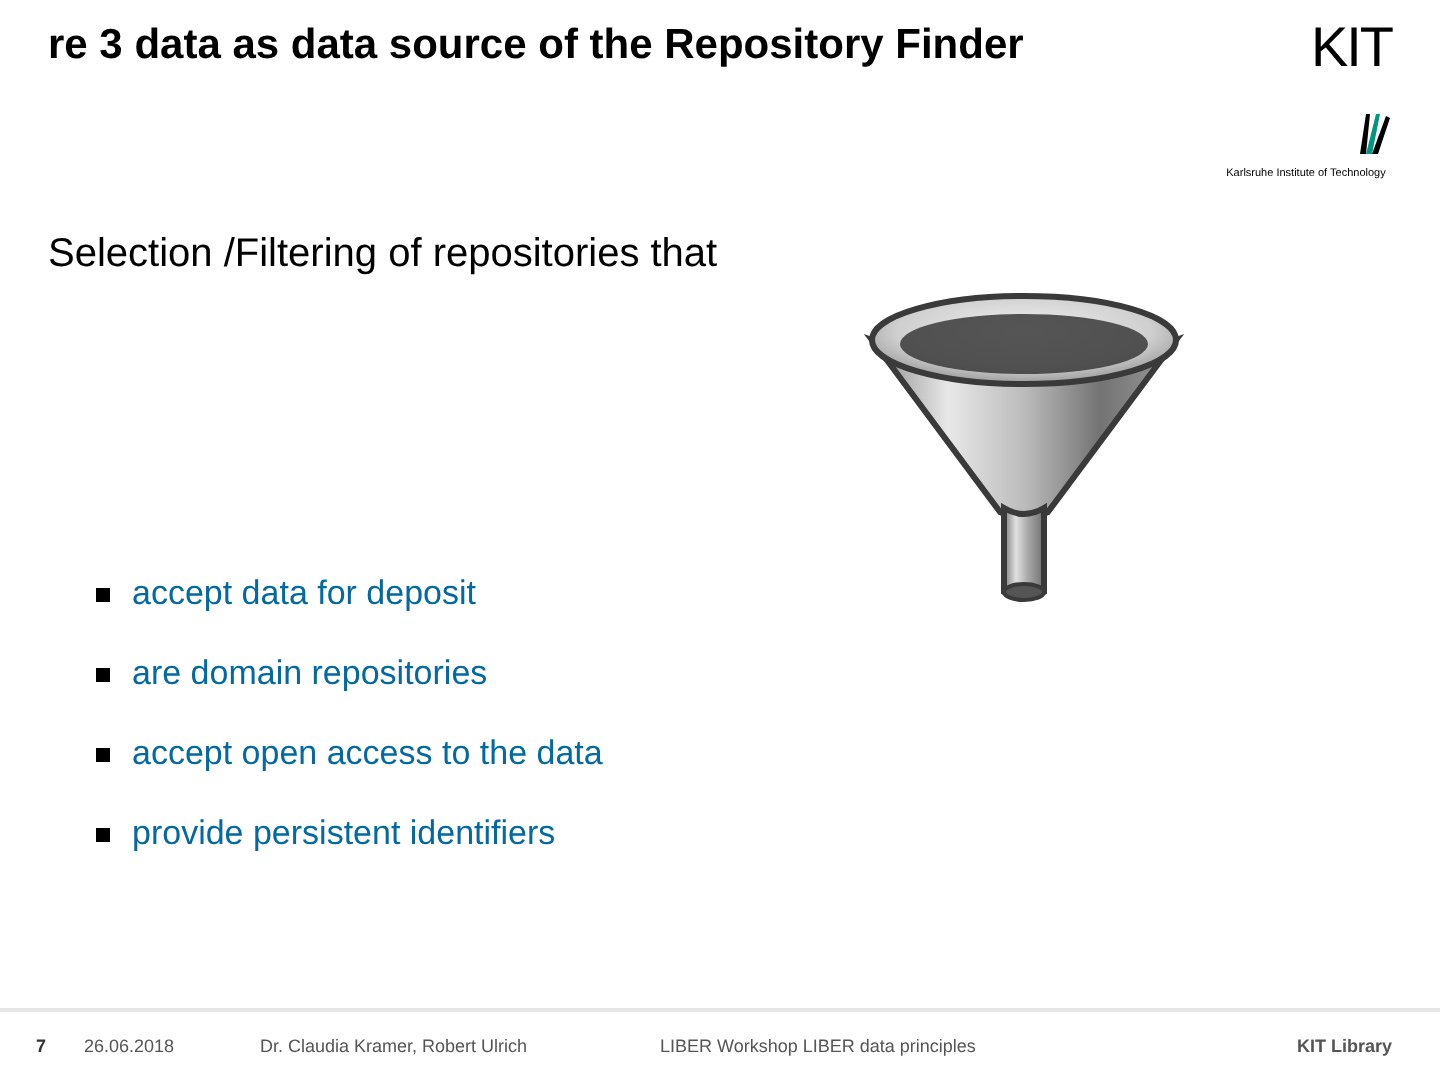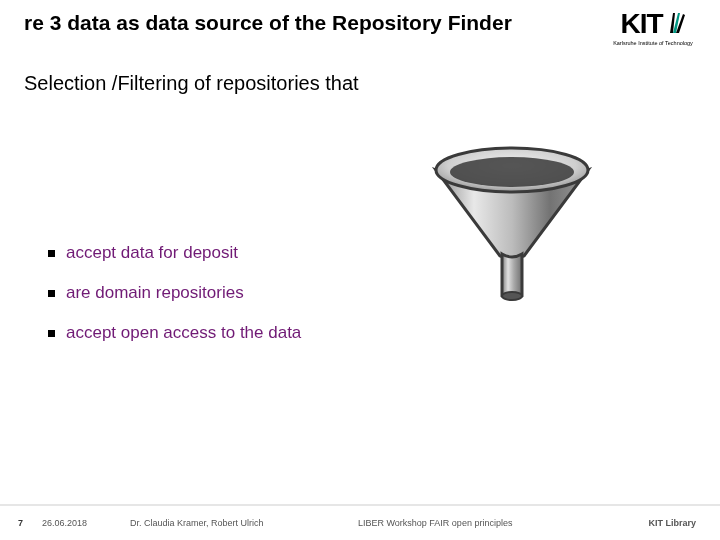--- a/index.html
+++ b/index.html
@@ -30,28 +30,29 @@
     line-height: 1.25;
     flex: 1;
   }
   .logo {
     width: 86px;
     flex-shrink: 0;
     text-align: center;
   }
   .logo-mark {
     font-size: 28px;
-    font-weight: 700;
+    font-weight: 400;
     letter-spacing: -1px;
     color: #000;
     line-height: 1;
     display: flex;
     align-items: flex-end;
     justify-content: center;
-    gap: 6px;
+    gap: 16px;
+    flex-direction: column;
   }
   .logo-fan {
     display: inline-block;
     margin-left: 1px;
   }
   .logo-tagline {
     font-size: 5.5px;
     color: #000;
     margin-top: 2px;
     white-space: nowrap;
@@ -62,21 +63,21 @@
     color: #000;
   }
   .bullets {
     margin-top: 148px;
     padding-left: 24px;
   }
   .bullets li {
     list-style: none;
     position: relative;
     font-size: 17px;
-    color: #701a75;
+    color: #0369a1;
     margin-bottom: 20px;
     padding-left: 18px;
   }
   .bullets li::before {
     content: "";
     position: absolute;
     left: 0;
     top: 7px;
     width: 7px;
     height: 7px;
@@ -104,21 +105,21 @@
   }
   .footer .pagenum {
     width: 24px;
     font-weight: bold;
     color: #333;
   }
   .footer .date {
     width: 88px;
   }
   .footer .authors {
-    width: 228px;
+    width: 200px;
   }
   .footer .event {
     flex: 1;
     text-align: left;
   }
   .footer .org {
     text-align: right;
     font-weight: bold;
   }
 </style>
@@ -178,23 +179,24 @@
       <path d="M80 116 L80 158 Q90 164 100 158 L100 116 Q90 122 80 116 Z" fill="url(#stem)" stroke="#3a3a3a" stroke-width="3"></path>
 
       <ellipse cx="90" cy="158" rx="10" ry="4" fill="#555" stroke="#3a3a3a" stroke-width="2"></ellipse>
     </svg>
   </div>
 
   <ul class="bullets">
     <li>accept data for deposit</li>
     <li>are domain repositories</li>
     <li>accept open access to the data</li>
+    <li>provide persistent identifiers</li>
   </ul>
 
   <div class="footer">
     <div class="pagenum">7</div>
     <div class="date">26.06.2018</div>
     <div class="authors">Dr. Claudia Kramer, Robert Ulrich</div>
-    <div class="event">LIBER Workshop FAIR open principles</div>
+    <div class="event">LIBER Workshop LIBER data principles</div>
     <div class="org">KIT Library</div>
   </div>
 
 </div>
 
 </body></html>

